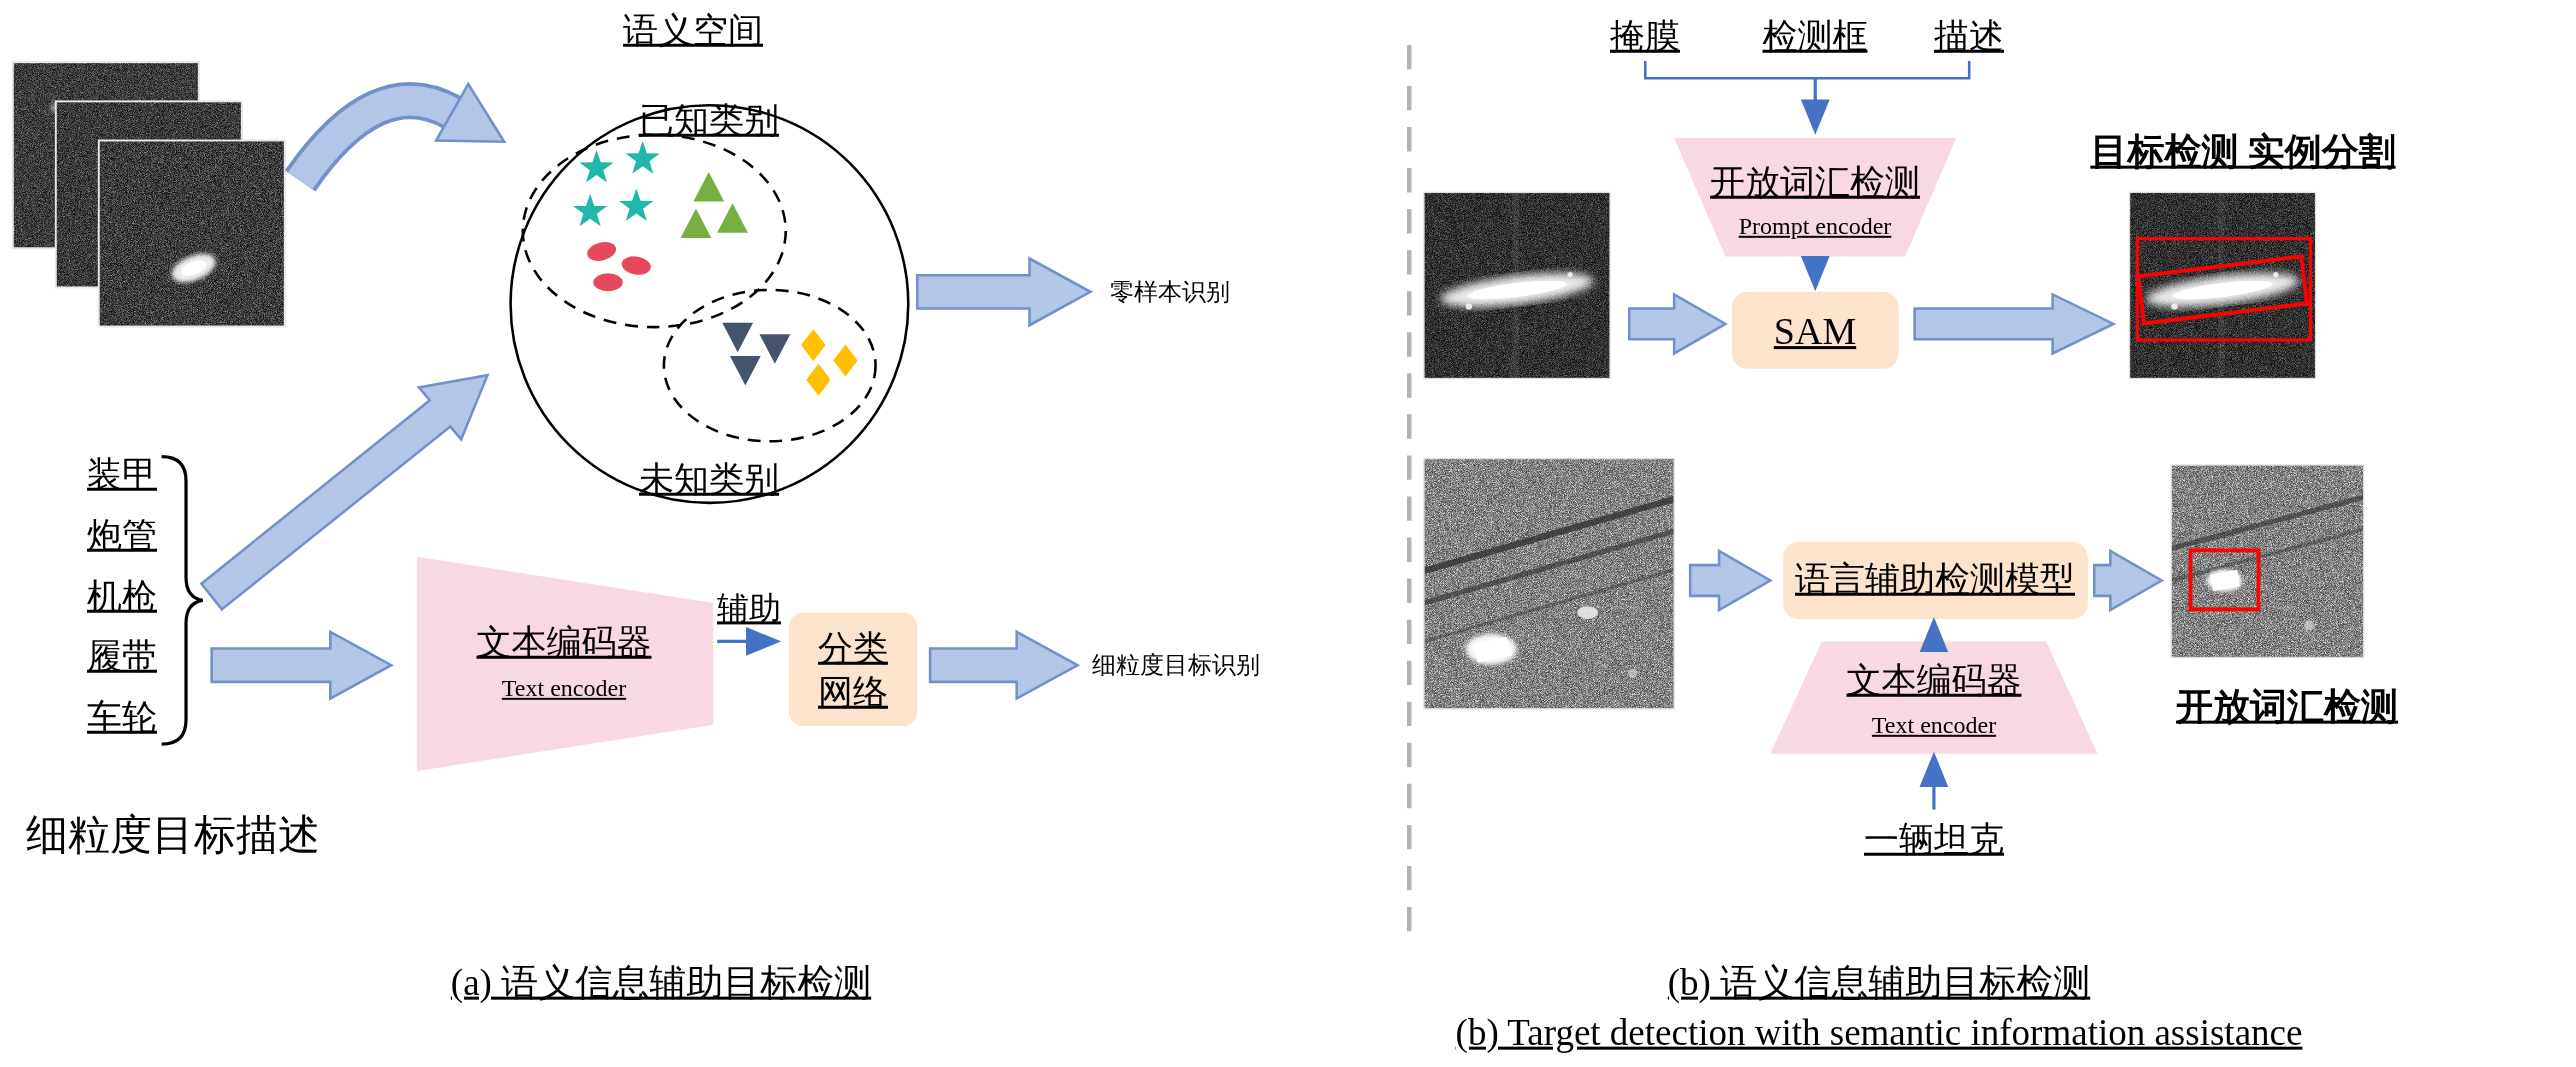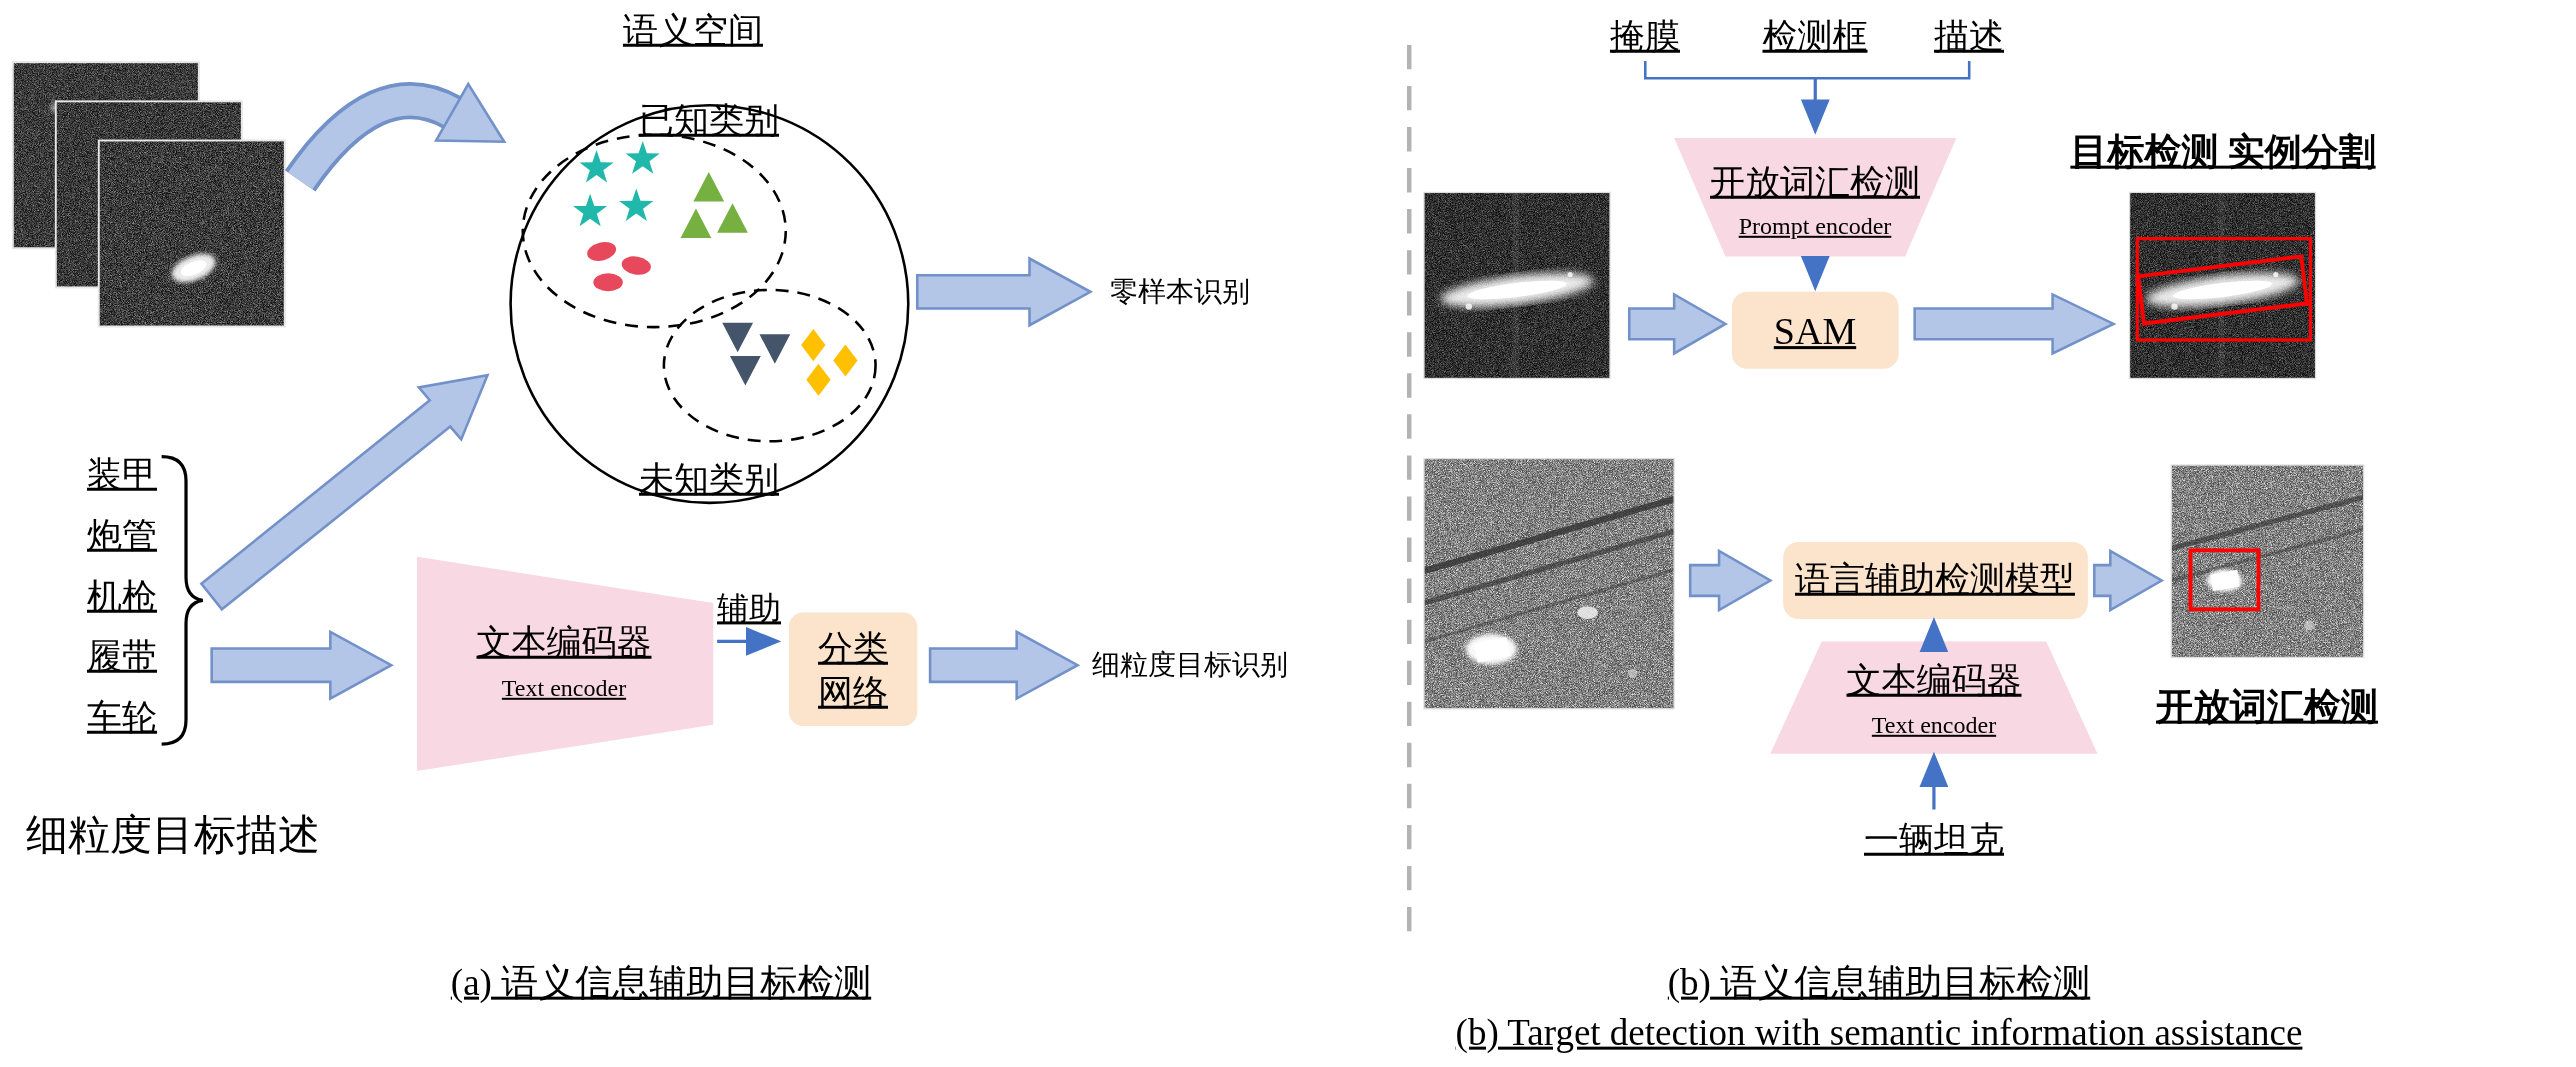--- a/index.html
+++ b/index.html
@@ -1,23 +1,23 @@
 <!DOCTYPE html>
 <html style="font-size:10.3px"><head>
 <meta charset="utf-8">
 <style>
   html,body{margin:0;padding:0;background:#fff;}
   .fig{position:relative;width:2576px;height:1068px;background:#fff;overflow:hidden;
        font-family:"Liberation Serif","DejaVu Serif",serif;color:#000;}
   .fig svg{position:absolute;left:0;top:0;}
   .lbl{position:absolute;transform:translate(-50%,-50%);white-space:nowrap;font-size:35px;line-height:1.1;text-decoration:underline;}
-  .lbl-left{position:absolute;transform:translateY(-50%);white-space:nowrap;font-size:28px;line-height:1.1;}
+  .lbl-left{position:absolute;transform:translateY(-50%);white-space:nowrap;font-size:24px;line-height:1.1;}
   .en{font-size:24px;}
   .cap{font-size:37px;}
-  .hd{font-size:37px;font-weight:600;}
+  .hd{font-size:37px;font-weight:600;margin-left:20px;}
 </style>
 </head>
 <body>
 
 <div class="fig">
 
 <svg width="2576" height="1068" viewBox="0 0 4016 1665">
   <defs>
     <marker id="ah" markerWidth="11" markerHeight="9" refX="9" refY="4.5" orient="auto">
       <polygon points="0,0 11,4.5 0,9" fill="#4472c4"></polygon>

